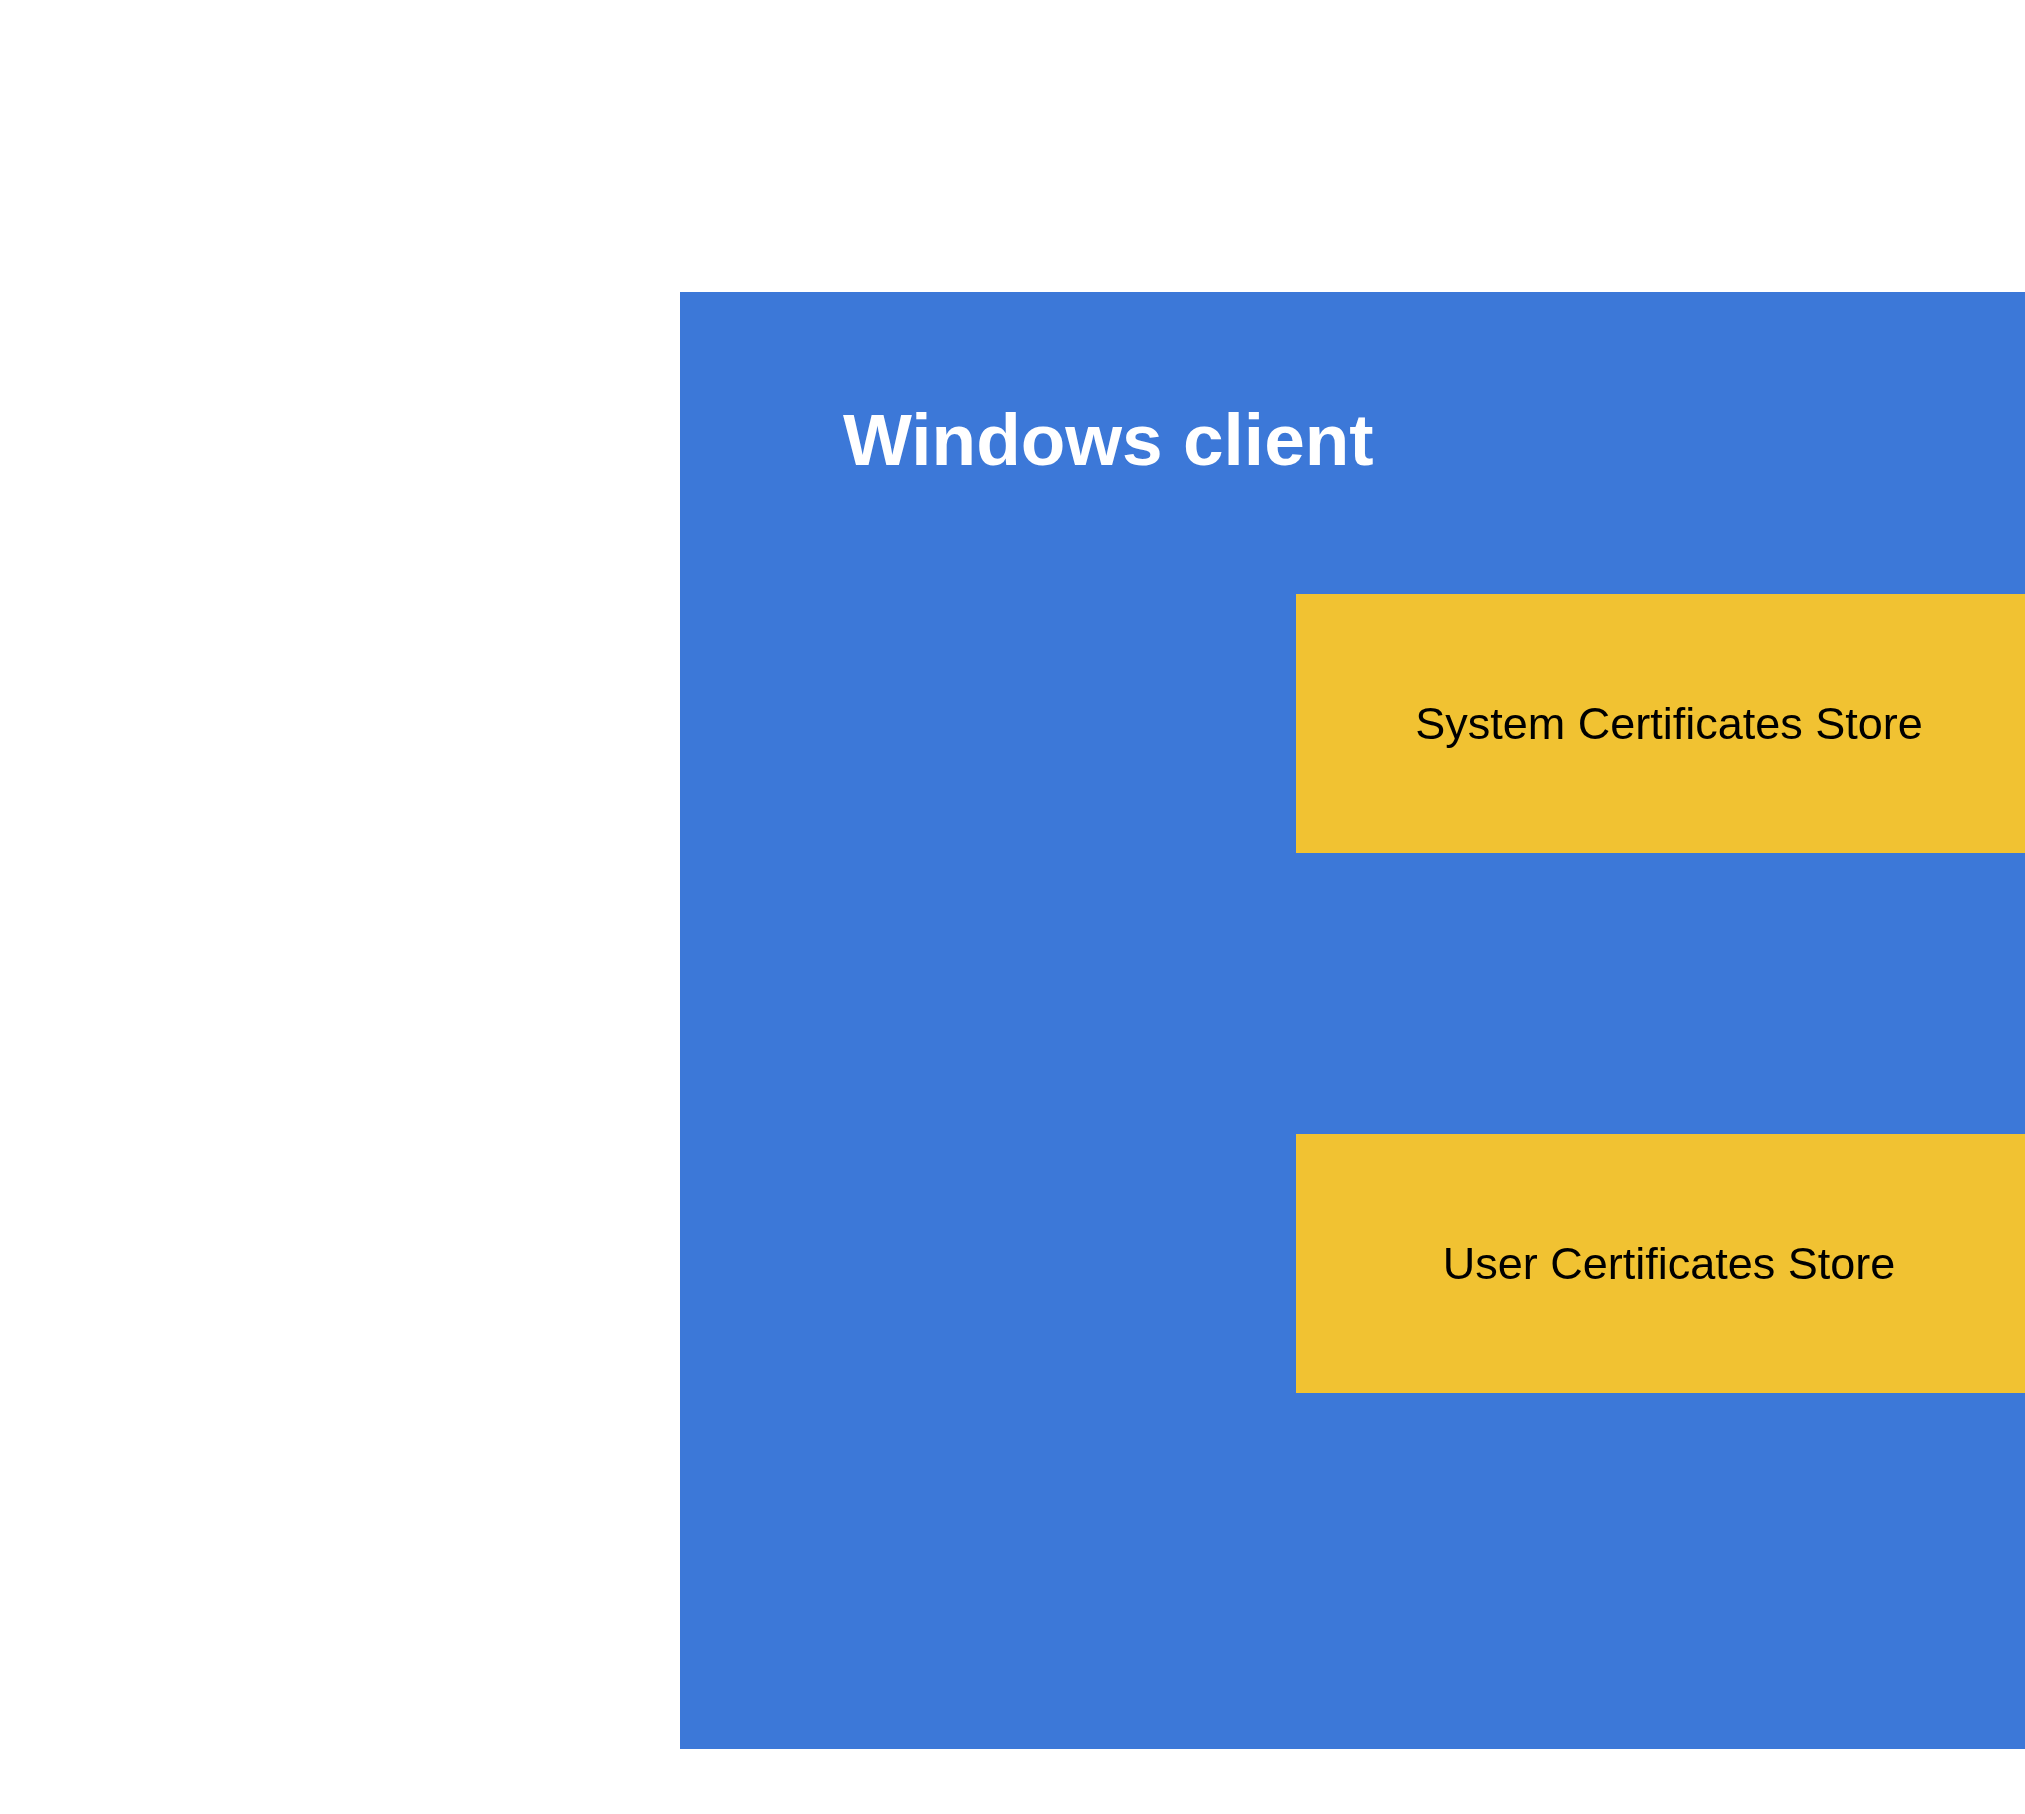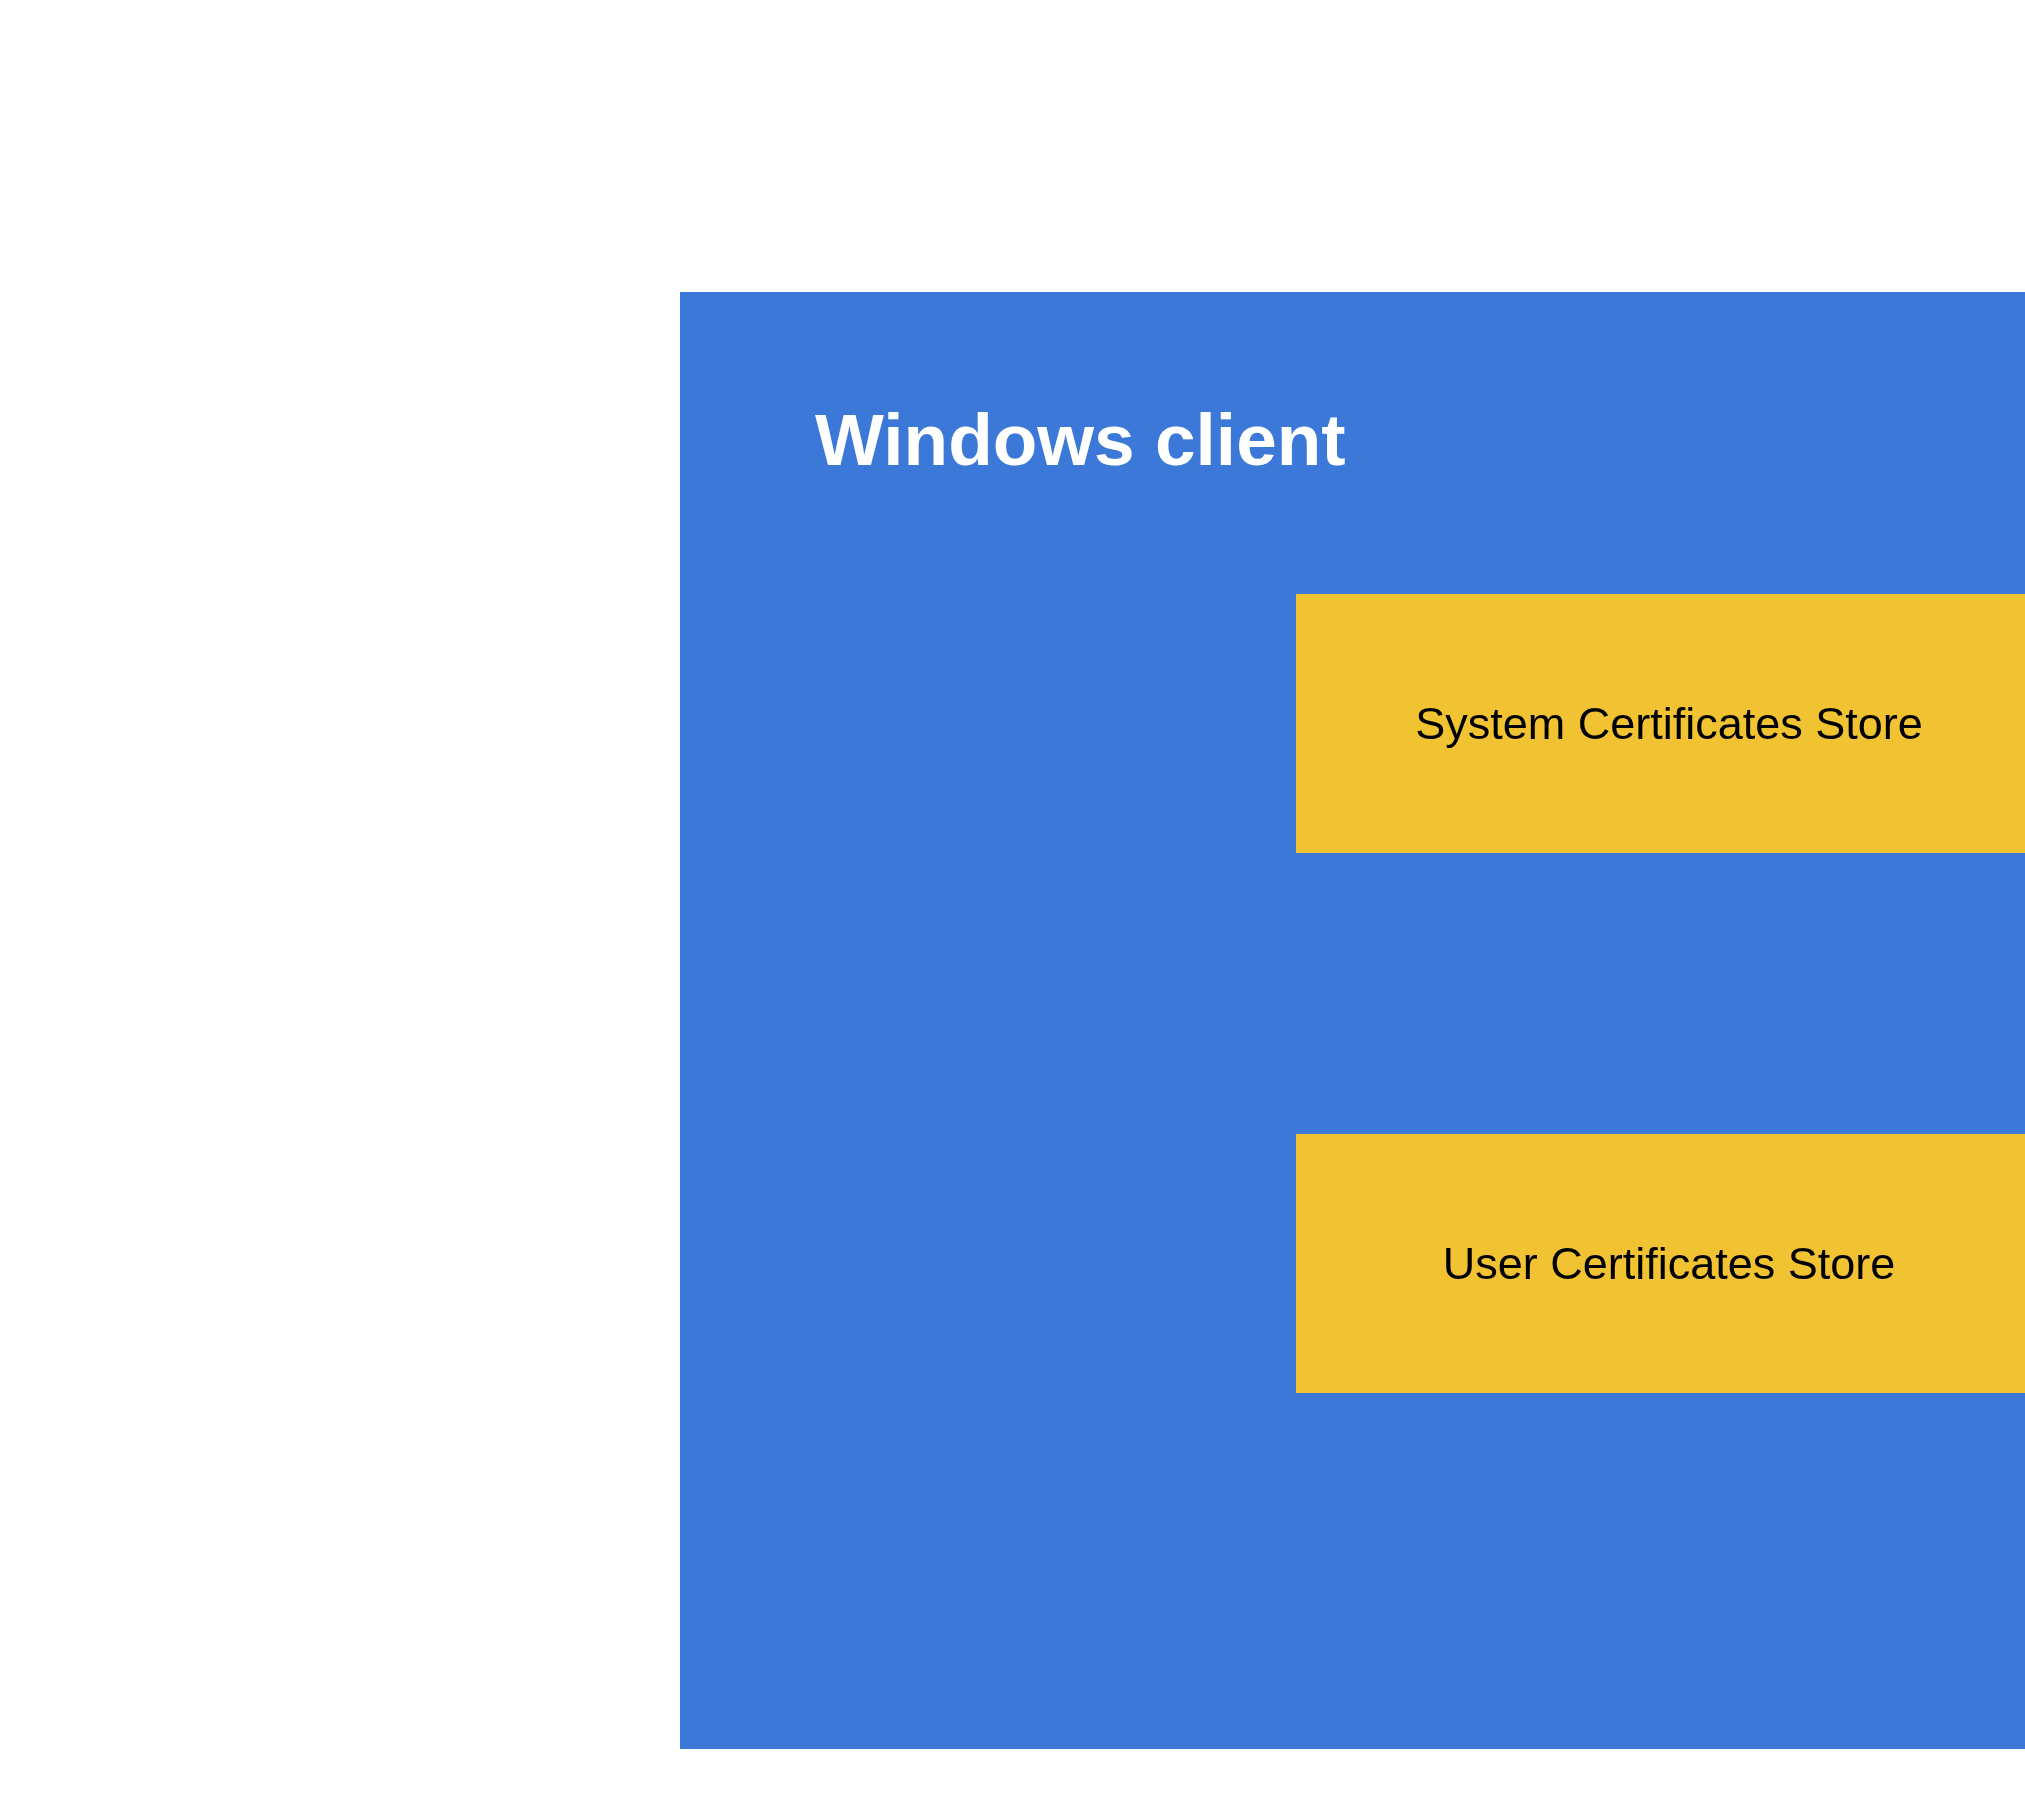--- a/index.html
+++ b/index.html
@@ -20,21 +20,21 @@
   .container-box {
     position: absolute;
     left: 680px;
     top: 292px;
     width: 1458px;
     height: 1457px;
     background: #3C78D8;
   }
   .container-title {
     position: absolute;
-    left: 135px;
+    left: 163px;
     top: 104px;
     color: #ffffff;
     font-size: 73px;
     font-weight: bold;
     line-height: 1.2;
     white-space: nowrap;
     text-align: center;
   }
   .node {
     position: absolute;

